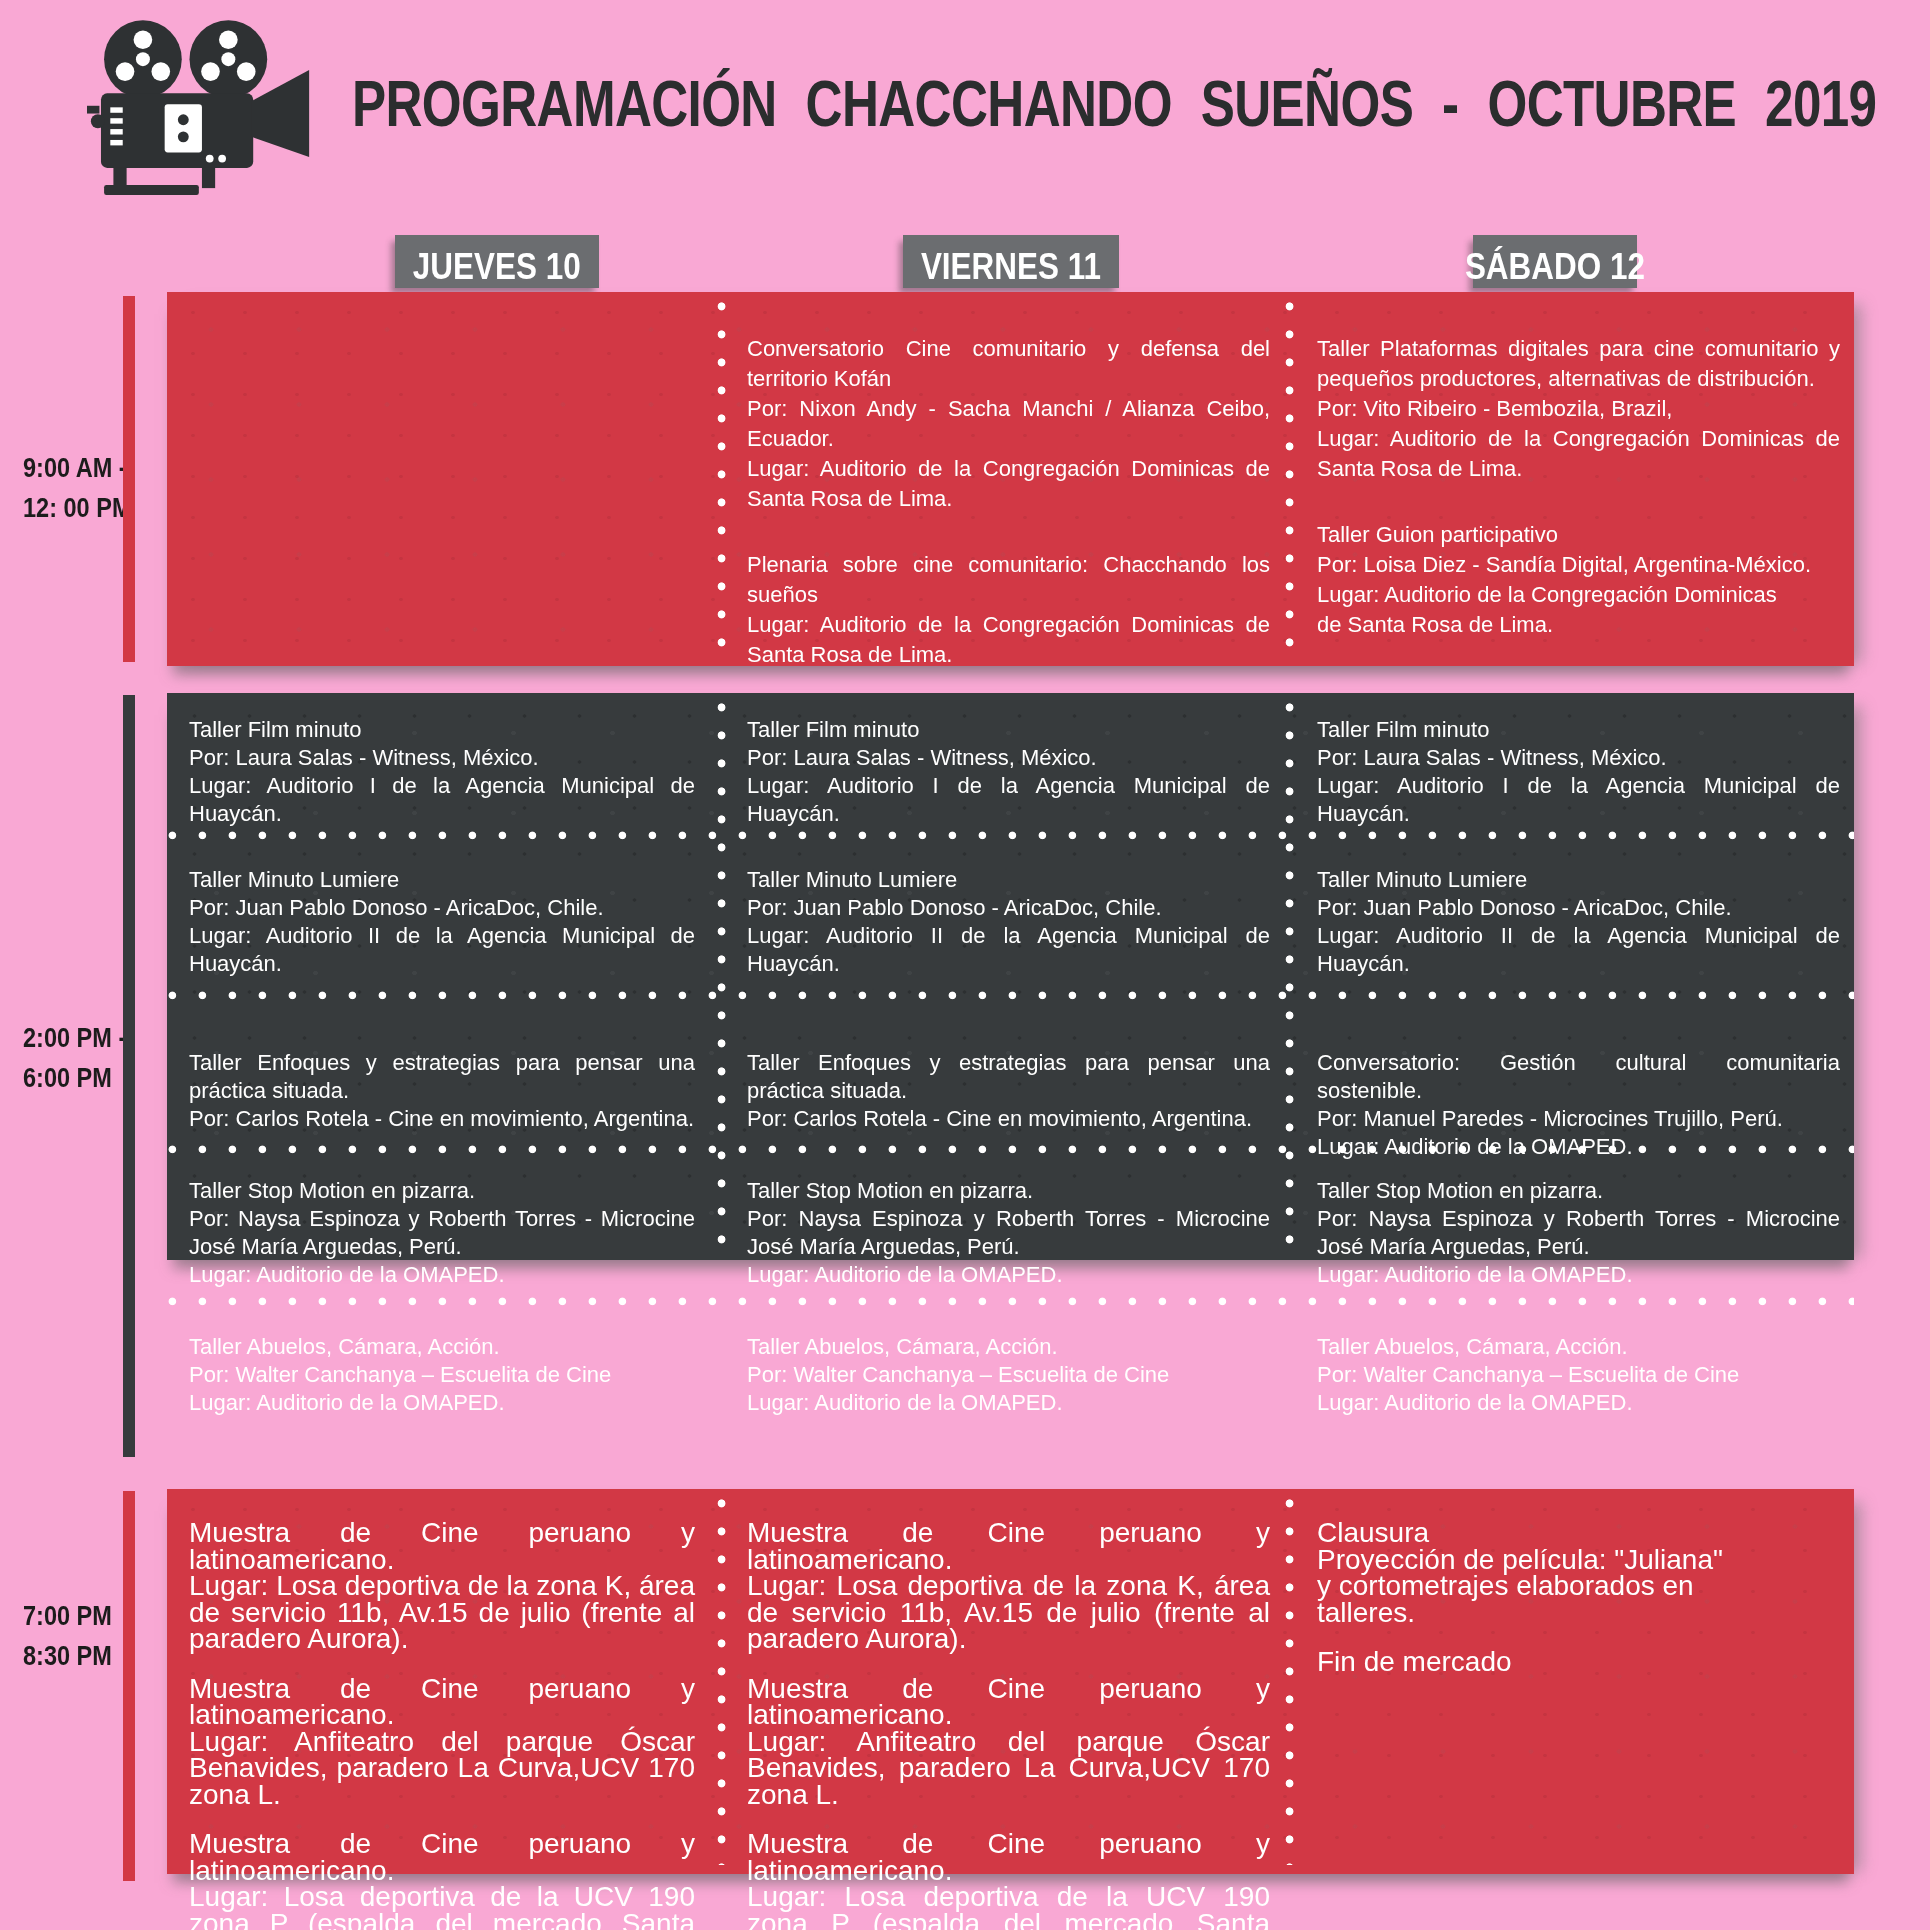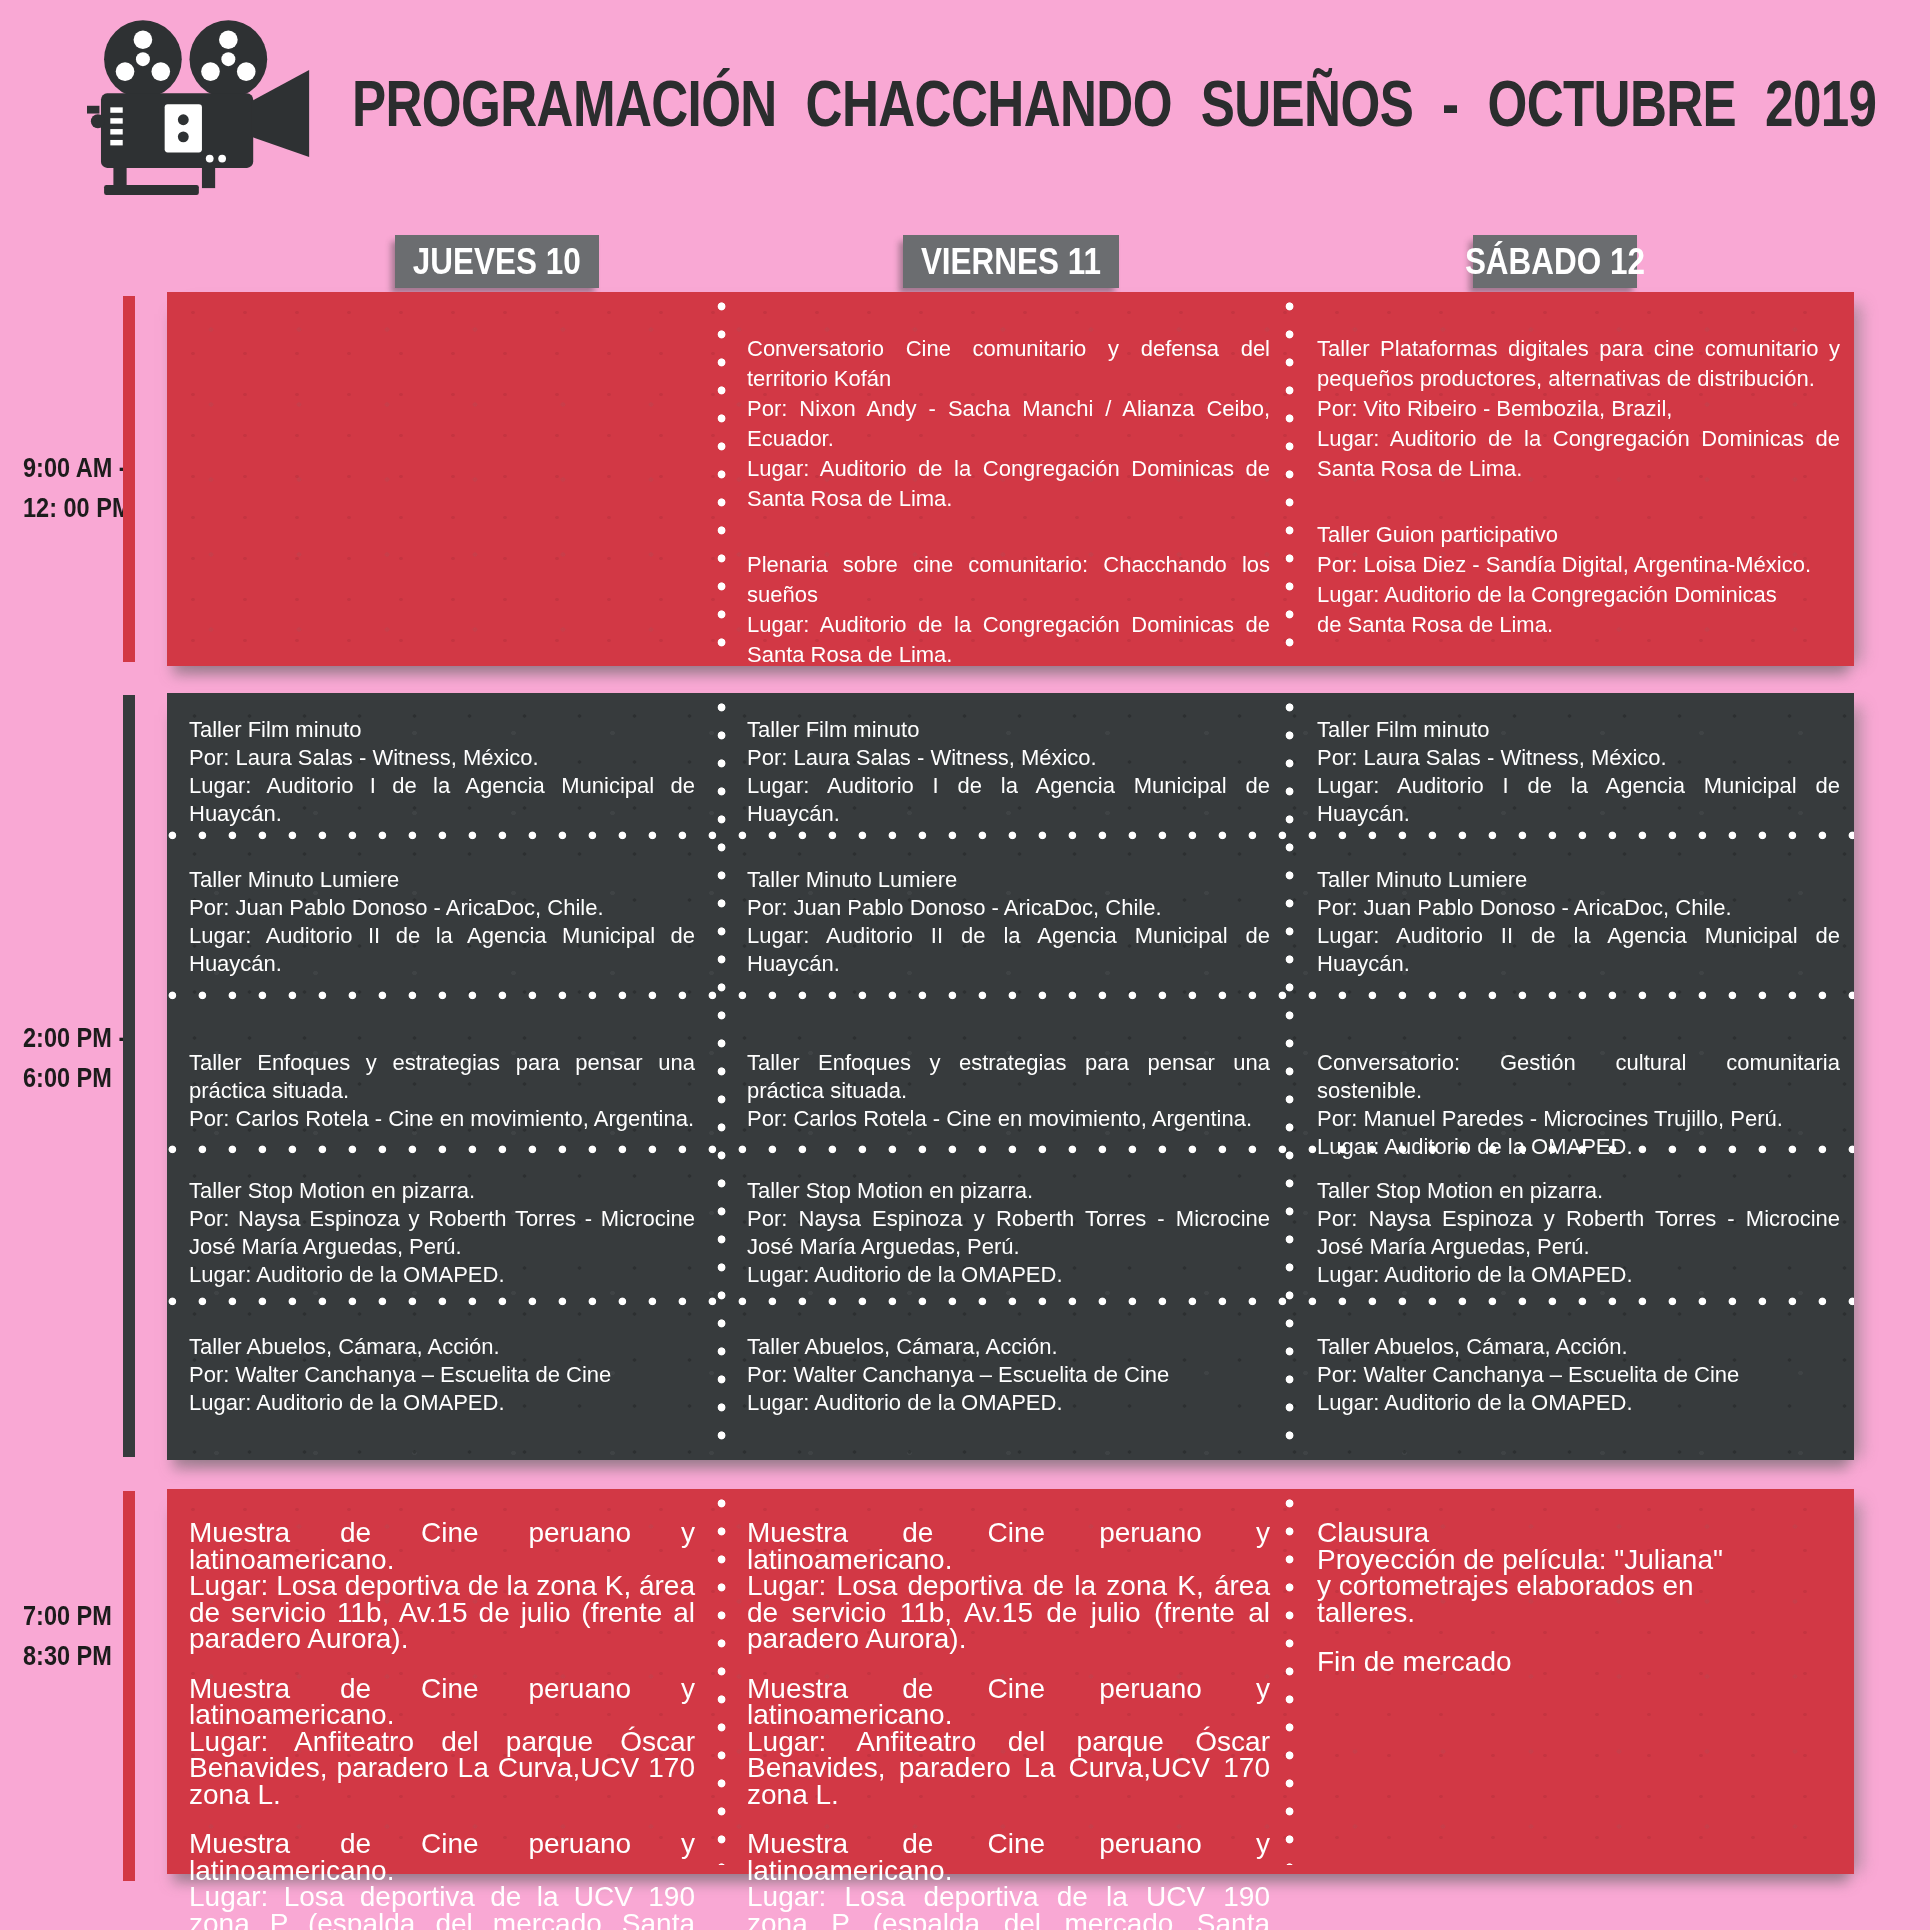--- a/index.html
+++ b/index.html
@@ -21,21 +21,21 @@
   .projector{position:absolute;left:87px;top:17px;width:233px;height:183px;}
   .poster-title{
     position:absolute;left:352px;top:67px;white-space:nowrap;
     font-size:64px;font-weight:bold;letter-spacing:-0.8px;word-spacing:0.30em;
     color:var(--title-text);transform:scaleX(0.80);transform-origin:left center;
   }
 
   
   .day-header{
     position:absolute;top:235px;height:53px;background:var(--header-gray);
-    display:flex;align-items:center;justify-content:center;
+    display:flex;align-items:flex-end;justify-content:center;
     box-shadow:-3.9px 6.2px 6.2px rgba(60,60,60,.45);
   }
   .day-header span{
     color:#ffffff;font-weight:bold;font-size:37px;letter-spacing:0;
     transform:scaleX(0.85);white-space:nowrap;
   }
   .dh1{left:395px;width:204px;}
   .dh2{left:903px;width:216px;}
   .dh3{left:1473px;width:164px;}
 
@@ -68,21 +68,21 @@
     background-size:52px 41px,88px 75px;
   }
   .band-dark{
     background-color:var(--panel-dark);
     background-image:
       radial-gradient(rgba(0,0,0,.20) 1.7px, transparent 2.2px),
       radial-gradient(rgba(255,255,255,.04) 2.3px, transparent 2.8px);
     background-size:55px 46px,99px 80px;
   }
   .band1{top:292px;height:374px;}
-  .band2{top:693px;height:767px;}
+  .band2{top:693px;height:567px;}
   .band3{top:1489px;height:385px;}
 
   
   .vdots{
     position:absolute;top:9.3px;bottom:9.3px;width:9.3px;
     background-image:radial-gradient(circle at 4.7px 5.4px,#ffffff 3.6px,rgba(255,255,255,0) 4.4px);
     background-size:9.3px 28px;background-repeat:repeat-y;
   }
   .vd1{left:550px;} .vd2{left:1118px;}
   .hdots{

